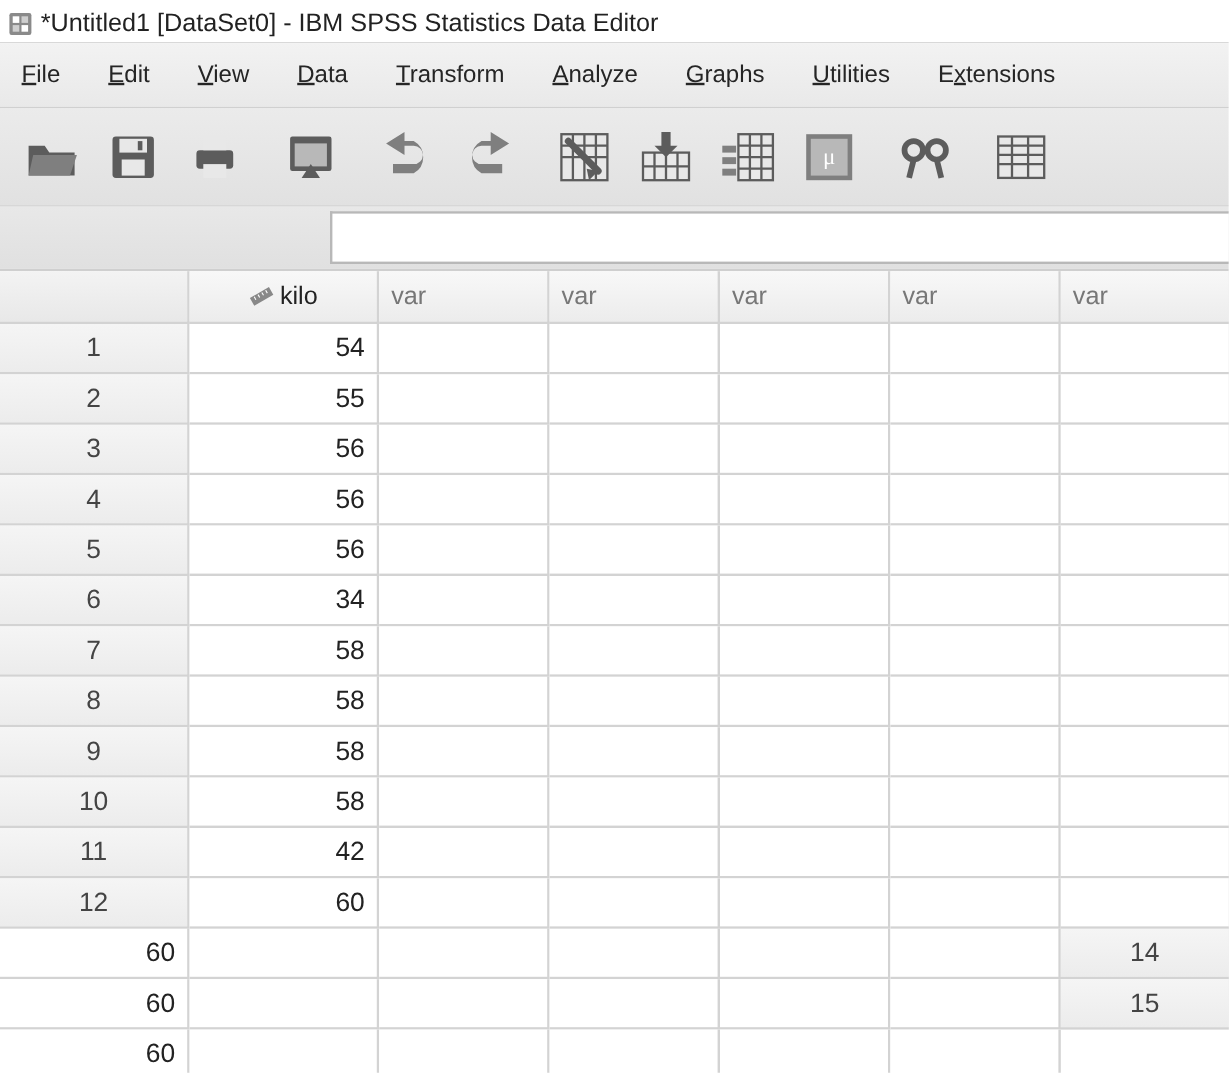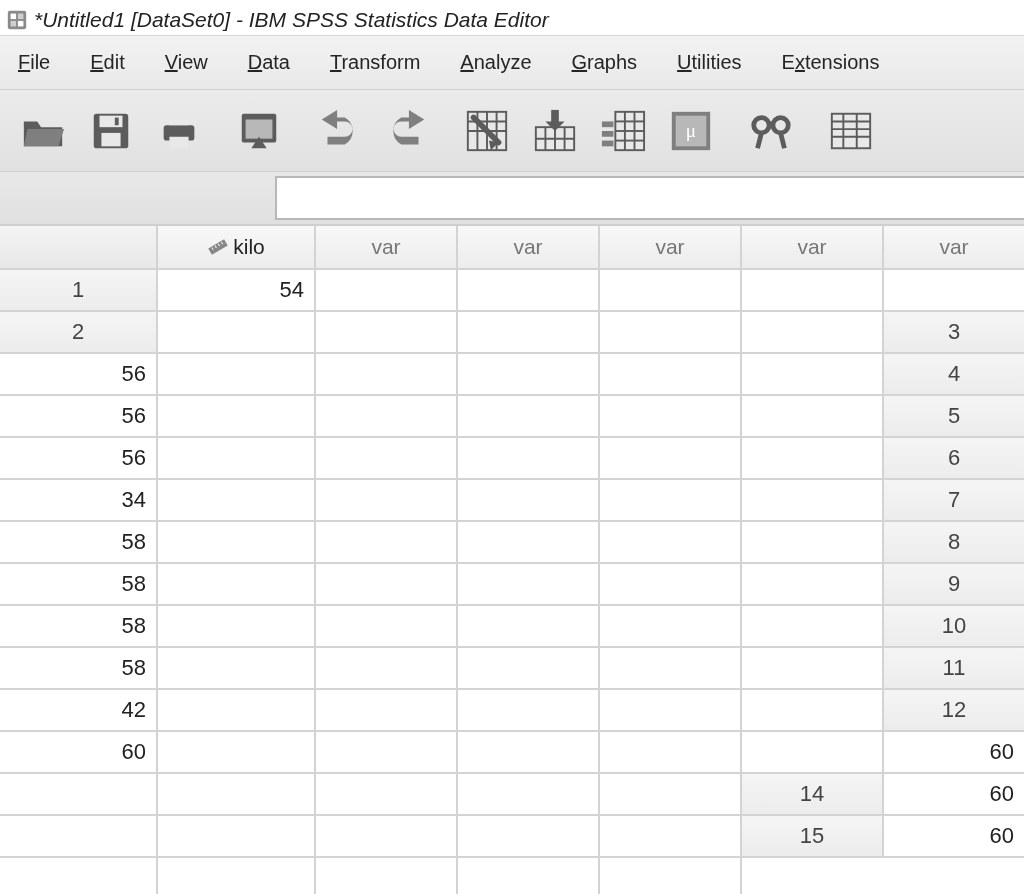--- a/index.html
+++ b/index.html
@@ -13,21 +13,20 @@
     color: #222;
   }
   
   .titlebar {
     height: 36px;
     display: flex;
     align-items: center;
     padding: 4px 6px 0 6px;
     background: #fff;
     border-bottom: 1px solid #d8d8d8;
-    font-style: italic;
   }
   .titlebar .app-icon {
     width: 22px; height: 22px; margin-right: 6px;
     flex: 0 0 auto;
   }
   .titlebar .title-text {
     font-size: 21px;
     color: #222;
     white-space: nowrap;
   }
@@ -93,21 +92,20 @@
     border-bottom: 2px solid #d3d3d3;
     display: flex;
     align-items: center;
     height: 42px;
     padding: 0 10px;
   }
   .hdr {
     height: 44px;
     background: linear-gradient(#f8f8f8,#ececec);
     color: #777;
-    justify-content: center;
     font-size: 21px;
     position: relative;
   }
   .hdr.named {
     color: #222;
     justify-content: center;
     text-align: right;
   }
   .hdr.named .ruler {
     width: 22px; height: 22px; margin-right: 4px;
@@ -298,20 +296,21 @@
       <span>var</span>
     </div>
     <div class="rowhdr">1</div>
     <div class="cell">54</div>
     <div class="cell empty"></div>
     <div class="cell empty"></div>
     <div class="cell empty"></div>
     <div class="cell empty"></div>
     <div class="cell empty"></div>
     <div class="rowhdr">2</div>
+    <div class="cell">55</div>
     <div class="cell empty"></div>
     <div class="cell empty"></div>
     <div class="cell empty"></div>
     <div class="cell empty"></div>
     <div class="cell empty"></div>
     <div class="rowhdr">3</div>
     <div class="cell">56</div>
     <div class="cell empty"></div>
     <div class="cell empty"></div>
     <div class="cell empty"></div>

